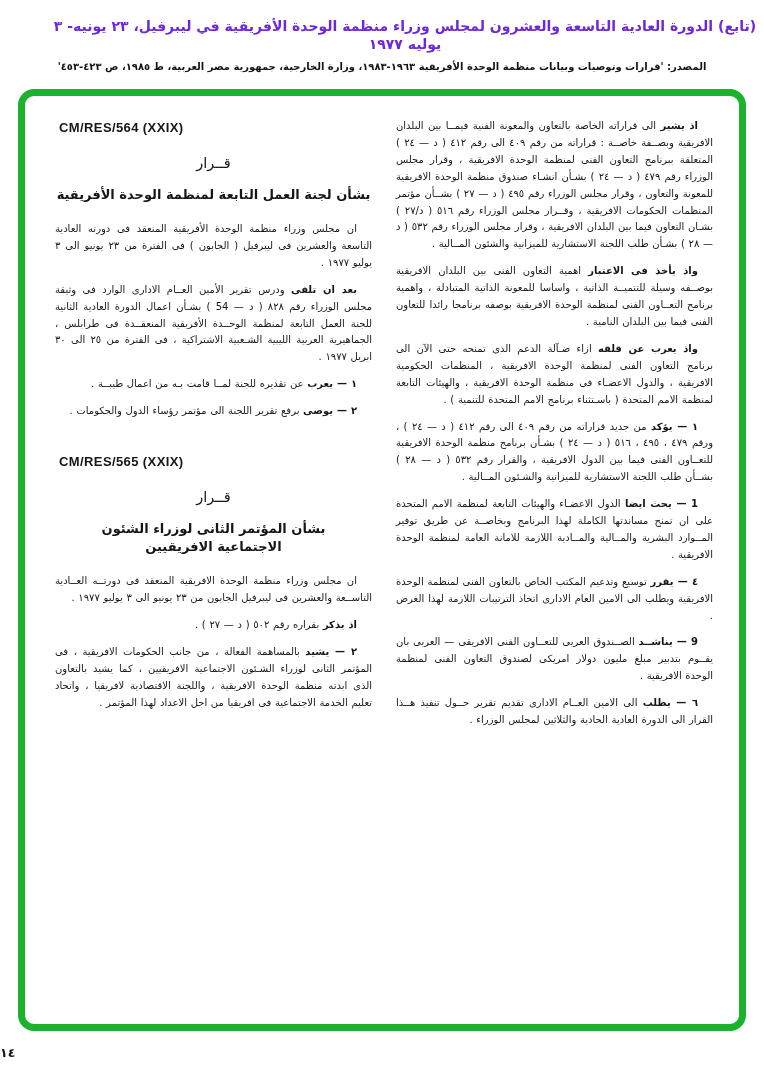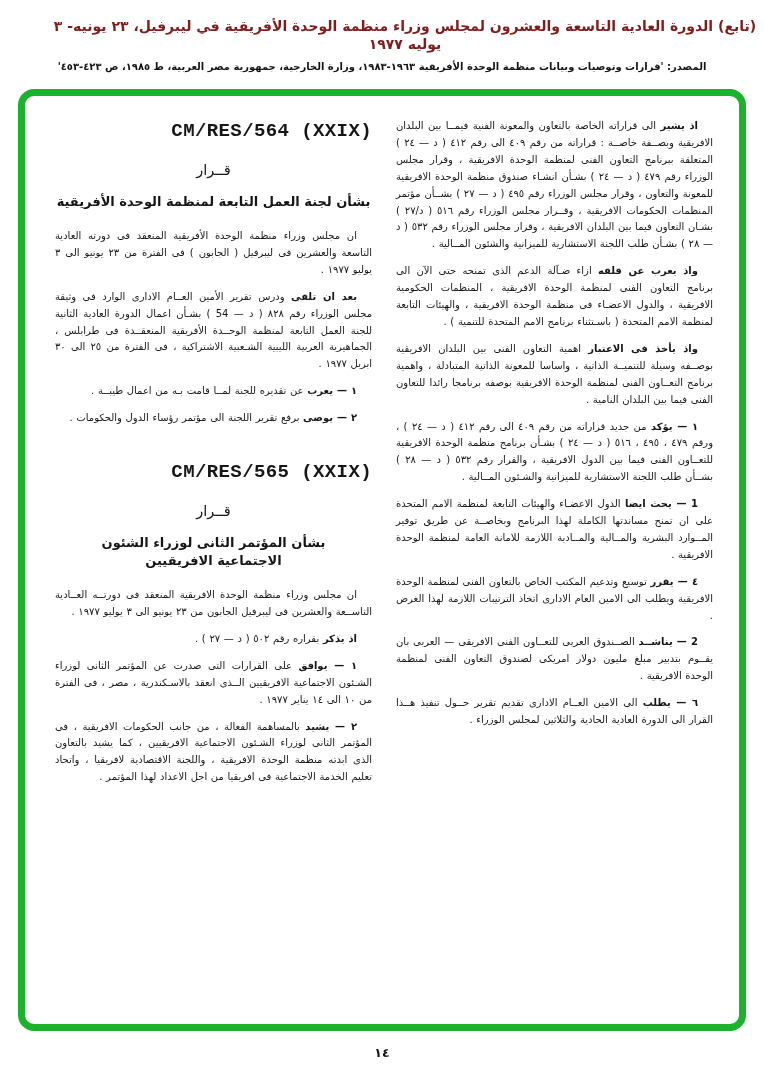--- a/index.html
+++ b/index.html
@@ -11,21 +11,21 @@
     font-family: "DejaVu Sans", sans-serif;
     position: relative;
     overflow: hidden;
   }
 
   
   .page-header { text-align: center; padding-top: 17px; }
   .header-line1 {
     direction: rtl;
     font-size: 14px; font-weight: bold; line-height: 18px;
-    color: #7f1d1d;
+    color: #6d28d9;
     padding-left: 46px;
   }
   .header-line2 {
     direction: rtl;
     font-size: 10px; font-weight: bold; margin-top: 8px;
     color: #141414;
   }
 
   
   .frame {
@@ -55,24 +55,24 @@
     text-indent: 15px;
     font-size: 10px;
     line-height: 16.9px;
     margin: 0 0 10px 0;
     word-spacing: 0.5px;
   }
   .para .lead { font-weight: bold; }
 
   .res-code {
     direction: ltr;
-    text-align: right;
-    font-family: Liberation Mono, monospace;
+    text-align: left;
+    font-family: Liberation Sans, sans-serif;
     font-weight: bold;
-    font-size: 19px;
+    font-size: 13px;
     letter-spacing: 0.4px;
     margin: 2px 0 20px 0;
     padding-left: 4px;
   }
   .res-code.second { margin-top: 34px; }
 
   .res-title {
     direction: rtl;
     text-align: center;
     font-size: 14.5px;
@@ -86,65 +86,63 @@
     font-weight: bold;
     line-height: 18px;
     margin: 0 auto 17px auto;
   }
   .res-subtitle.narrow { max-width: 240px; }
 
   
   .page-number {
     position: absolute;
     left: 0; right: 0; bottom: 22px;
-    text-align: center;
     font-size: 12.5px;
     font-weight: bold;
     letter-spacing: 2px;
   }
 </style>
 </head>
 <body>
 
 <header class="page-header">
   <div class="header-line1">(تابع) الدورة العادية التاسعة والعشرون لمجلس وزراء منظمة الوحدة الأفريقية في ليبرفيل، ٢٣ يونيه- ٣ يوليه ١٩٧٧</div>
   <div class="header-line2">المصدر: 'قرارات وتوصيات وبيانات منظمة الوحدة الأفريقية ١٩٦٣-١٩٨٣، وزارة الخارجية، جمهورية مصر العربية، ط ١٩٨٥، ص ٤٢٣-٤٥٣'</div>
 </header>
 
 <main class="frame">
   <div class="columns">
 
     <section class="col">
       <p class="para"><b class="lead">اذ يشير</b><span> الى قراراته الخاصة بالتعاون والمعونة الفنية فيمــا بين البلدان الافريقية وبصــفة خاصــة : قراراته من رقم ٤٠٩ الى رقم ٤١٢ ( د — ٢٤ ) المتعلقة ببرنامج التعاون الفنى لمنظمة الوحدة الافريقية ، وقرار مجلس الوزراء رقم ٤٧٩ ( د — ٢٤ ) بشـأن انشـاء صندوق منظمة الوحدة الافريقية للمعونة والتعاون ، وقرار مجلس الوزراء رقم ٤٩٥ ( د — ٢٧ ) بشــأن مؤتمر المنظمات الحكومات الافريقية ، وقــرار مجلس الوزراء رقم ٥١٦ ( د/٢٧ ) بشـان التعاون فيما بين البلدان الافريقية ، وقرار مجلس الوزراء رقم ٥٣٢ ( د — ٢٨ ) بشـأن طلب اللجنة الاستشارية للميزانية والشئون المــالية .</span></p>
+      <p class="para"><b class="lead">واذ يأخذ فى الاعتبار</b><span> اهمية التعاون الفنى بين البلدان الافريقية بوصــفه وسيلة للتنميــة الذاتية ، واساسا للمعونة الذاتية المتبادلة ، واهمية برنامج التعــاون الفنى لمنظمة الوحدة الافريقية بوصفه برنامجا رائدا للتعاون الفنى فيما بين البلدان النامية .</span></p>
       <p class="para"><b class="lead">واذ يعرب عن قلقه</b><span> ازاء ضـآلة الدعم الذى تمنحه حتى الآن الى برنامج التعاون الفنى لمنظمة الوحدة الافريقية ، المنظمات الحكومية الافريقية ، والدول الاعضـاء فى منظمة الوحدة الافريقية ، والهيئات التابعة لمنظمة الامم المتحدة ( باسـتثناء برنامج الامم المتحدة للتنمية ) .</span></p>
-      <p class="para"><b class="lead">واذ يأخذ فى الاعتبار</b><span> اهمية التعاون الفنى بين البلدان الافريقية بوصــفه وسيلة للتنميــة الذاتية ، واساسا للمعونة الذاتية المتبادلة ، واهمية برنامج التعــاون الفنى لمنظمة الوحدة الافريقية بوصفه برنامجا رائدا للتعاون الفنى فيما بين البلدان النامية .</span></p>
       <p class="para"><b class="lead">١ — يؤكد</b><span> من جديد قراراته من رقم ٤٠٩ الى رقم ٤١٢ ( د — ٢٤ ) ، ورقم ٤٧٩ ، ٤٩٥ ، ٥١٦ ( د — ٢٤ ) بشـأن برنامج منظمة الوحدة الافريقية للتعــاون الفنى فيما بين الدول الافريقية ، والقرار رقم ٥٣٢ ( د — ٢٨ ) بشــأن طلب اللجنة الاستشارية للميزانية والشـئون المــالية .</span></p>
       <p class="para"><b class="lead">1 — يحث ايضا</b><span> الدول الاعضـاء والهيئات التابعة لمنظمة الامم المتحدة على ان تمنح مساندتها الكاملة لهذا البرنامج وبخاصــة عن طريق توفير المــوارد البشرية والمــالية والمــادية اللازمة للامانة العامة لمنظمة الوحدة الافريقية .</span></p>
       <p class="para"><b class="lead">٤ — يقرر</b><span> توسيع وتدعيم المكتب الخاص بالتعاون الفنى لمنظمة الوحدة الافريقية ويطلب الى الامين العام الادارى اتخاذ الترتيبات اللازمة لهذا الغرض .</span></p>
-      <p class="para"><b class="lead">2 — يناشــد</b><span> الصــندوق العربى للتعــاون الفنى الافريقى — العربى بان يقــوم بتدبير مبلغ مليون دولار امريكى لصندوق التعاون الفنى لمنظمة الوحدة الافريقية .</span></p>
+      <p class="para"><b class="lead">9 — يناشــد</b><span> الصــندوق العربى للتعــاون الفنى الافريقى — العربى بان يقــوم بتدبير مبلغ مليون دولار امريكى لصندوق التعاون الفنى لمنظمة الوحدة الافريقية .</span></p>
       <p class="para"><b class="lead">٦ — يطلب</b><span> الى الامين العــام الادارى تقديم تقرير حــول تنفيذ هــذا القرار الى الدورة العادية الحادية والثلاثين لمجلس الوزراء .</span></p>
     </section>
 
     <section class="col">
       <div class="res-code">CM/RES/564 (XXIX)</div>
       <h2 class="res-title">قــرار</h2>
       <h3 class="res-subtitle">بشأن لجنة العمل التابعة لمنظمة الوحدة الأفريقية</h3>
 
       <p class="para"><b class="lead"></b><span>ان مجلس وزراء منظمة الوحدة الأفريقية المنعقد فى دورته العادية التاسعة والعشرين فى ليبرفيل ( الجابون ) فى الفترة من ٢٣ يونيو الى ٣ يوليو ١٩٧٧ .</span></p>
       <p class="para"><b class="lead">بعد ان تلقى</b><span> ودرس تقرير الأمين العــام الادارى الوارد فى وثيقة مجلس الوزراء رقم ٨٢٨ ( د — 54 ) بشـأن اعمال الدورة العادية الثانية للجنة العمل التابعة لمنظمة الوحــدة الأفريقية المنعقــدة فى طرابلس ، الجماهيرية العربية الليبية الشـعبية الاشتراكية ، فى الفترة من ٢٥ الى ٣٠ ابريل ١٩٧٧ .</span></p>
       <p class="para"><b class="lead">١ — يعرب</b><span> عن تقديره للجنة لمــا قامت بـه من اعمال طيبــة .</span></p>
       <p class="para"><b class="lead">٢ — يوصى</b><span> برفع تقرير اللجنة الى مؤتمر رؤساء الدول والحكومات .</span></p>
 
       <div class="res-code second">CM/RES/565 (XXIX)</div>
       <h2 class="res-title">قــرار</h2>
       <h3 class="res-subtitle narrow">بشأن المؤتمر الثانى لوزراء الشئون الاجتماعية الافريقيين</h3>
 
       <p class="para"><b class="lead"></b><span>ان مجلس وزراء منظمة الوحدة الافريقية المنعقد فى دورتــه العــادية التاســعة والعشرين فى ليبرفيل الجابون من ٢٣ يونيو الى ٣ يوليو ١٩٧٧ .</span></p>
       <p class="para"><b class="lead">اذ يذكر</b><span> بقراره رقم ٥٠٢ ( د — ٢٧ ) .</span></p>
-      <p class="para"><b class="lead">١ — يوافق</b><span> على القرارات التى صدرت عن المؤتمر الثانى لوزراء الشـئون الاجتماعية الافريقيين الــذى انعقد بالاسـكندرية ، مصر ، فى الفترة من ١٠ الى ١٤ يناير ١٩٧٧ .</span></p>
       <p class="para"><b class="lead">٢ — يشيد</b><span> بالمساهمة الفعالة ، من جانب الحكومات الافريقية ، فى المؤتمر الثانى لوزراء الشـئون الاجتماعية الافريقيين ، كما يشيد بالتعاون الذى ابدته منظمة الوحدة الافريقية ، واللجنة الاقتصادية لافريقيا ، واتحاد تعليم الخدمة الاجتماعية فى افريقيا من اجل الاعداد لهذا المؤتمر .</span></p>
     </section>
 
   </div>
 </main>
 
 <footer>
   <div class="page-number">١٤</div>
 </footer>
 

